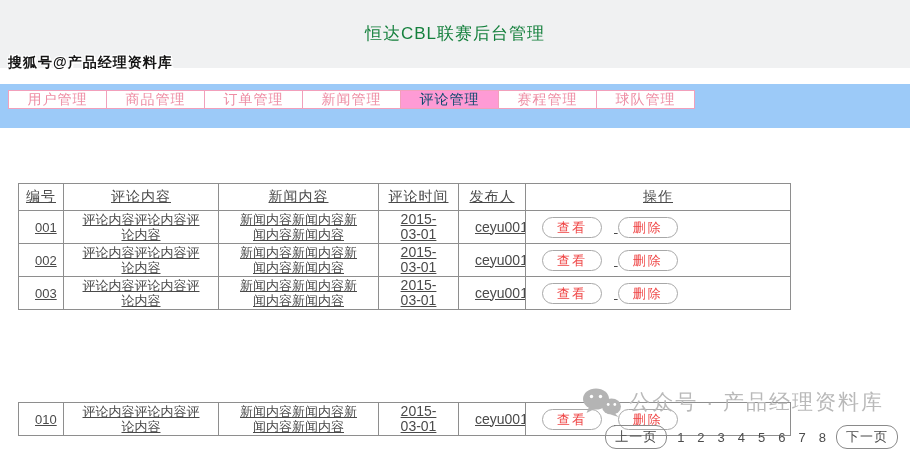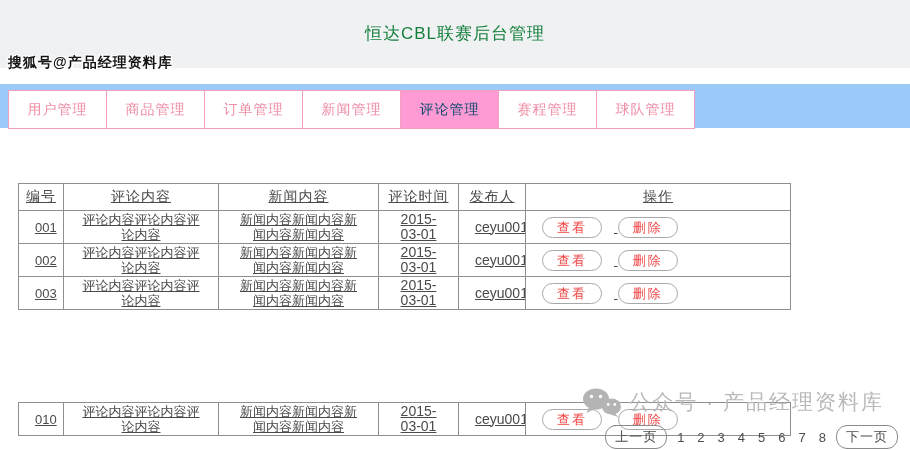--- a/index.html
+++ b/index.html
@@ -11,21 +11,21 @@
   .watermark {
     position:absolute; left:8px; top:6px;
     font-size:14px; font-weight:bold; color:#141414; letter-spacing:1px;
     text-shadow:-1px -1px 0 #fff, 1px -1px 0 #fff, -1px 1px 0 #fff, 1px 1px 0 #fff, 2px 2px 0 #fff;
     margin-top:48px;
   }
   .page-title { text-align:center; padding-top:22px; font-size:17px; color:#15803d; letter-spacing:1px; }
 
   
   .nav-bar { margin-top:16px; height:44px; background:#9ccaf8; padding:6px 0 0 8px; }
-  .tabs { display:flex; height:39px; }
+  .tabs { display:flex; height:19px; }
   .tab {
     width:99px; background:#fff; border:1px solid #f2a0bb; margin-left:-1px;
     display:flex; align-items:center; justify-content:center;
     font-size:14px; color:#ee8da4; cursor:pointer; letter-spacing:1px;
   }
   .tab:first-child { margin-left:0; }
   .tab.active { background:#fe9bd5; color:#0c4a6e; }
 
   
   .data-table { border-collapse:collapse; width:772px; margin-left:18px; table-layout:fixed; background:#fff; }

